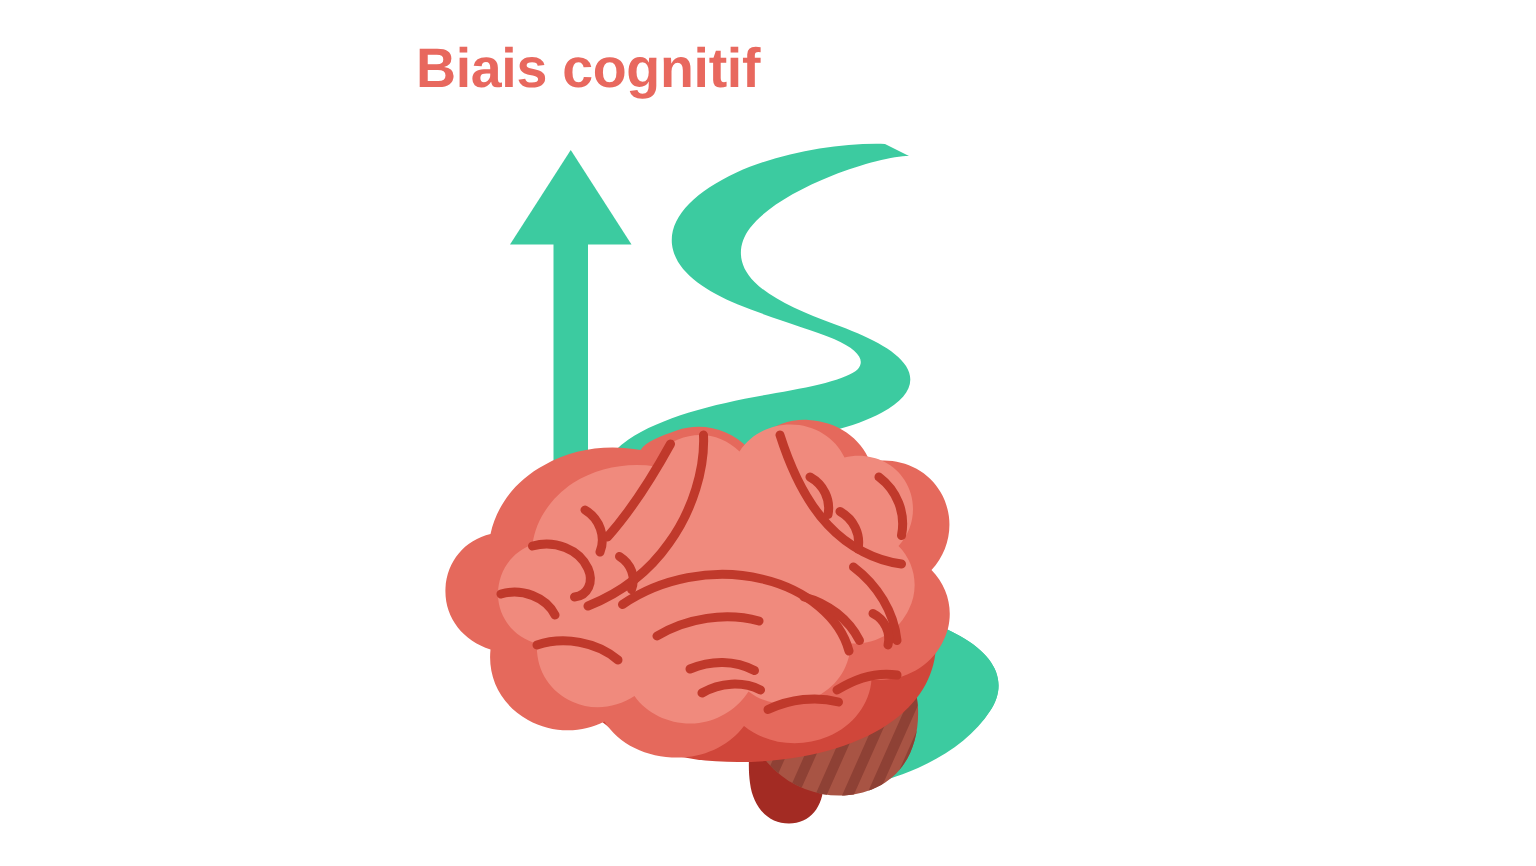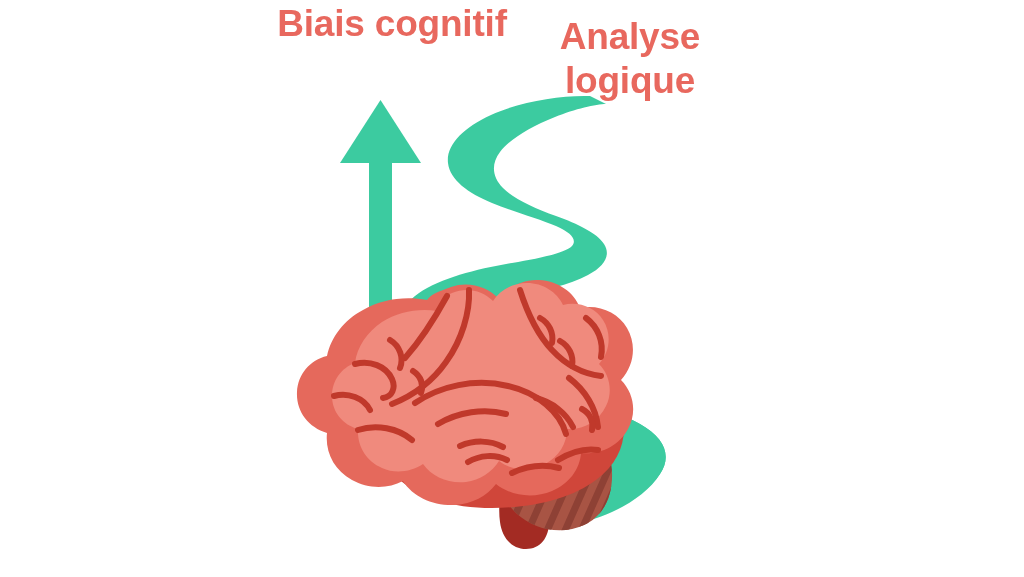--- a/index.html
+++ b/index.html
@@ -34,21 +34,21 @@
     font-size: 37px;
     line-height: 44px;
     letter-spacing: -0.2px;
     text-align: center;
     color: #E8685E;
     white-space: pre-line;
     user-select: none;
   }
   #label-bias {
     left: 274px;
-    top: 2px;
+    top: 24px;
     width: 236px;
   }
   #label-logic {
     left: 512px;
     top: 15px;
     width: 236px;
   }
 </style>
 </head>
 <body>
@@ -221,15 +221,14 @@
         <path d="M 536 398 C 552 402, 566 413, 573 427"></path>
         <path d="M 582 409 C 590 413, 594 422, 592 430"></path>
         <path d="M 558 460 C 571 452, 585 448, 598 450"></path>
         <path d="M 512 473 C 527 466, 544 464, 559 468"></path>
       </g>
     </g>
   </svg>
 
   <div class="label" id="label-bias">Biais cognitif</div>
 
-  <div class="label" id="label-logic">Analyse logique</div>
 
 </div>
 
 </body></html>

